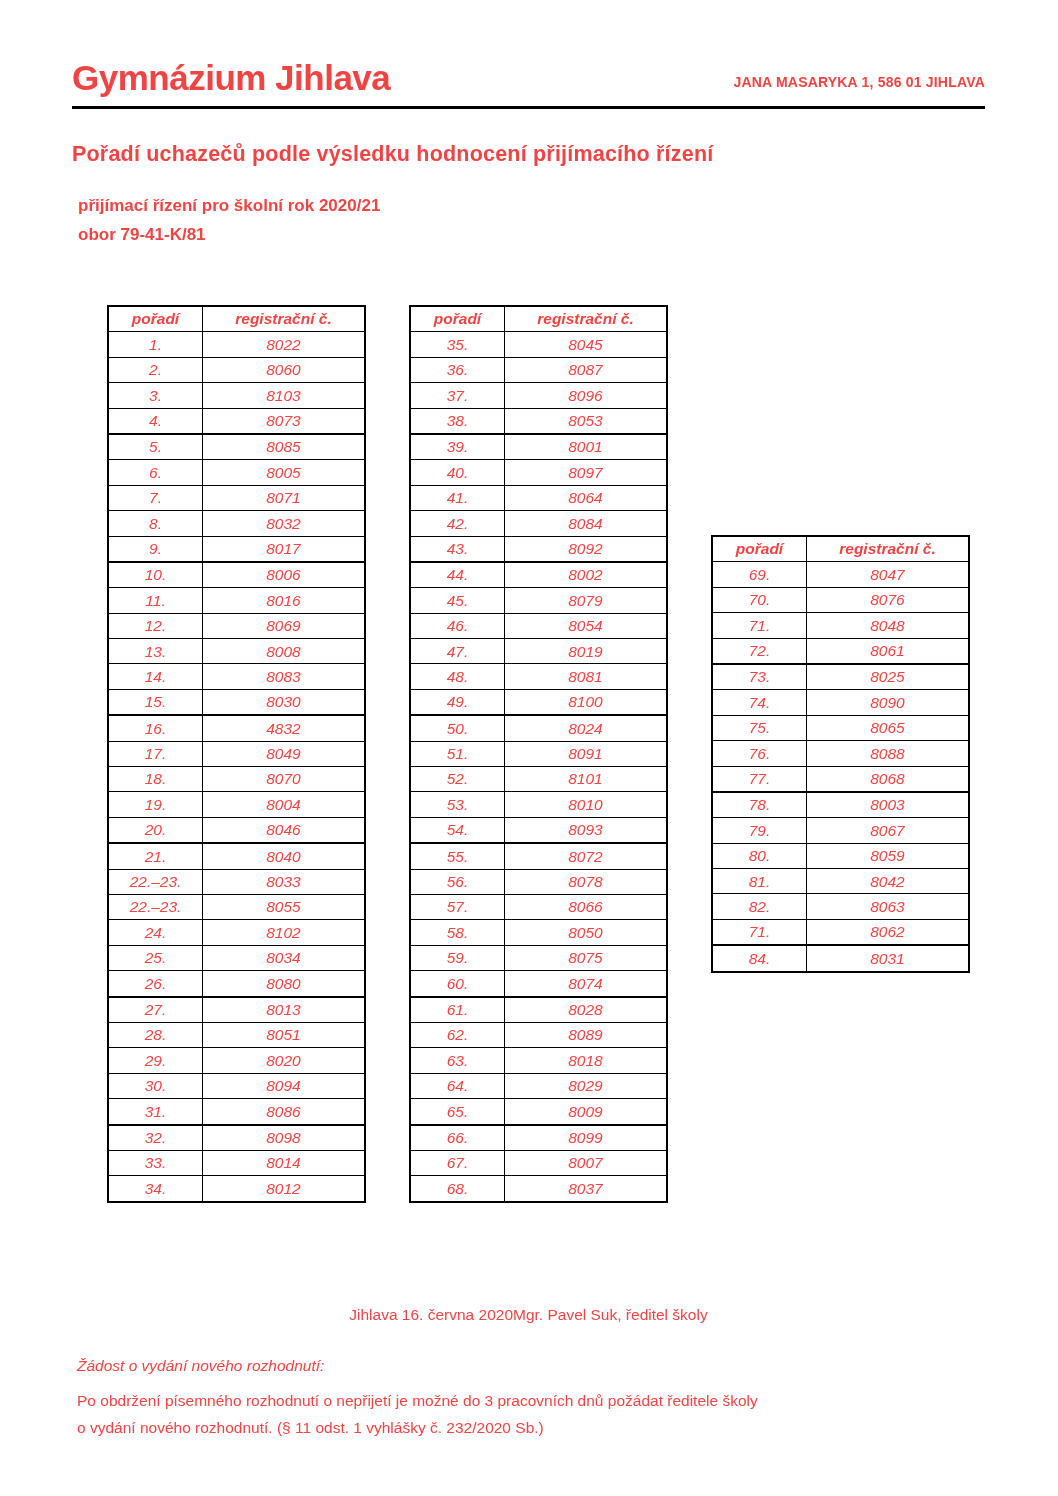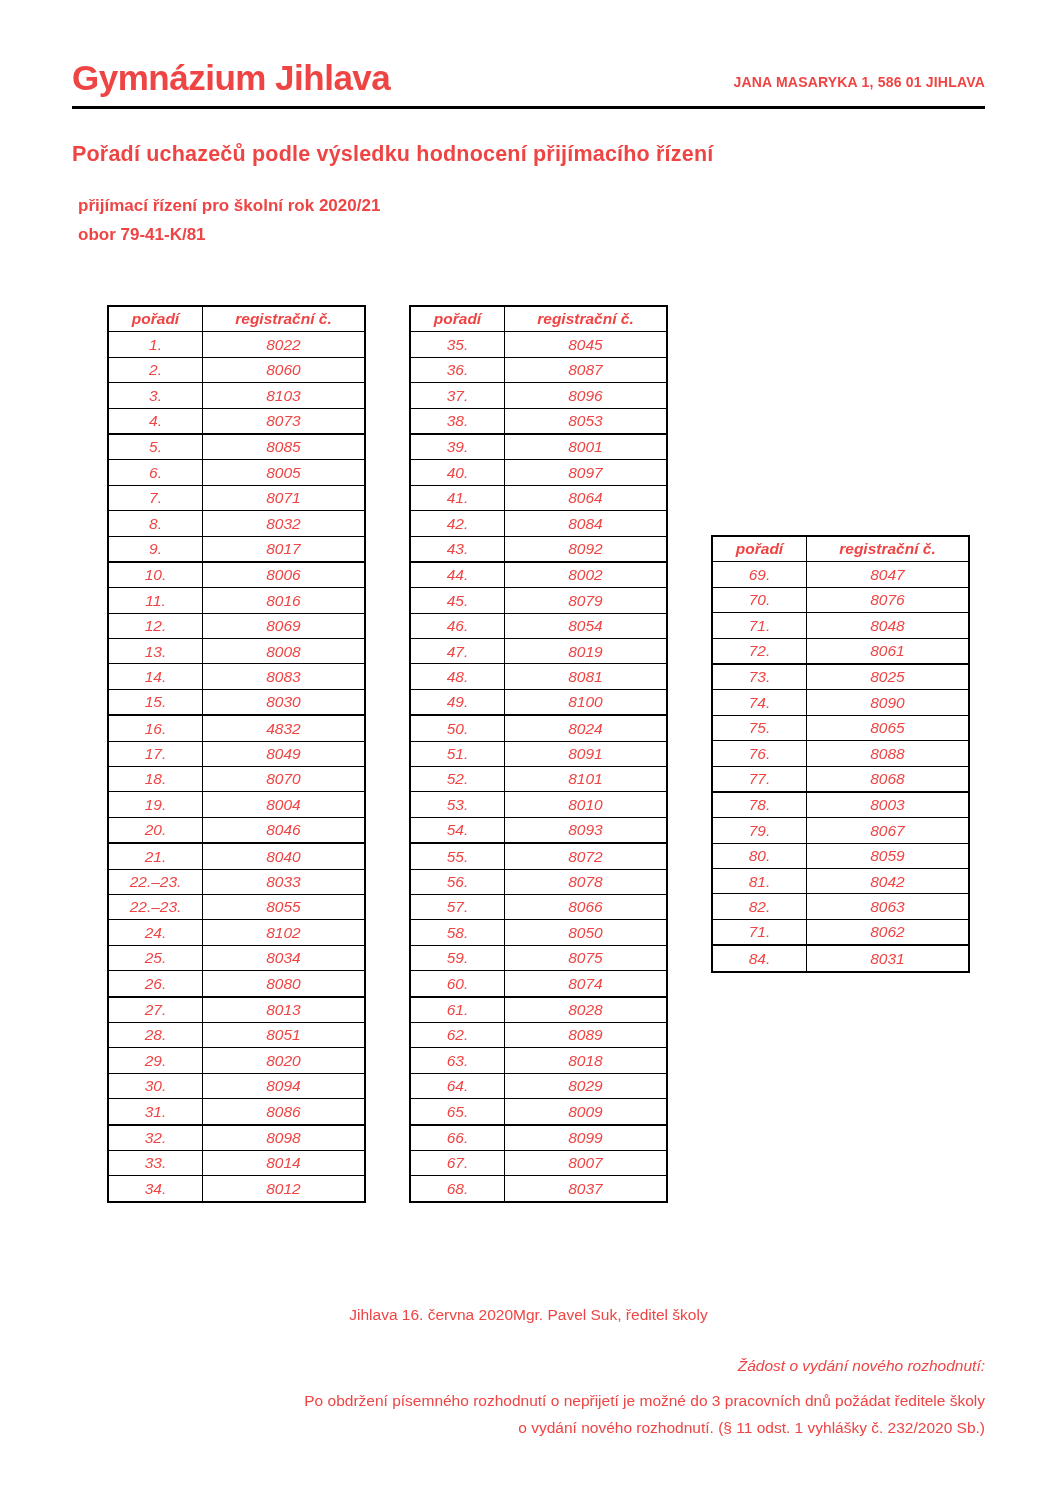--- a/index.html
+++ b/index.html
@@ -110,24 +110,23 @@
     top: 1306px;
     left: 72px;
     right: 73px;
     display: flex;
     justify-content: center;
     font-size: 15.5px;
   }
   .note-block {
     position: absolute;
     top: 1357px;
-    left: 88px;
+    left: 77px;
     right: 73px;
     font-size: 15.5px;
-    text-align: right;
   }
   .note-heading {
     font-style: italic;
     margin-bottom: 12px;
   }
   .note-line { line-height: 27px; }
 </style>
 </head>
 <body>
 

